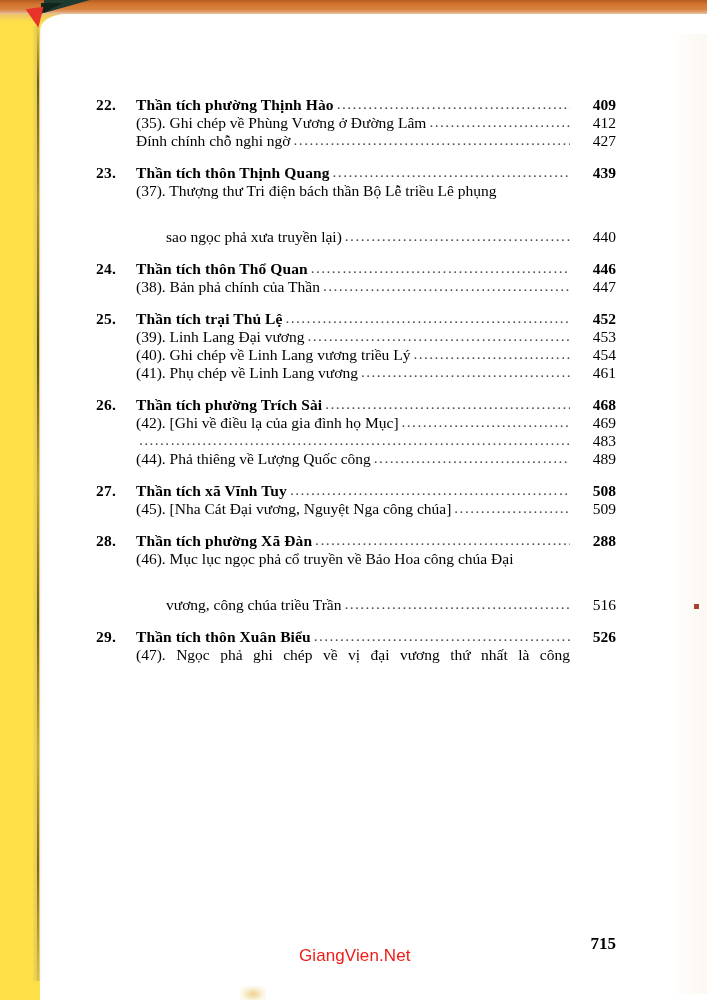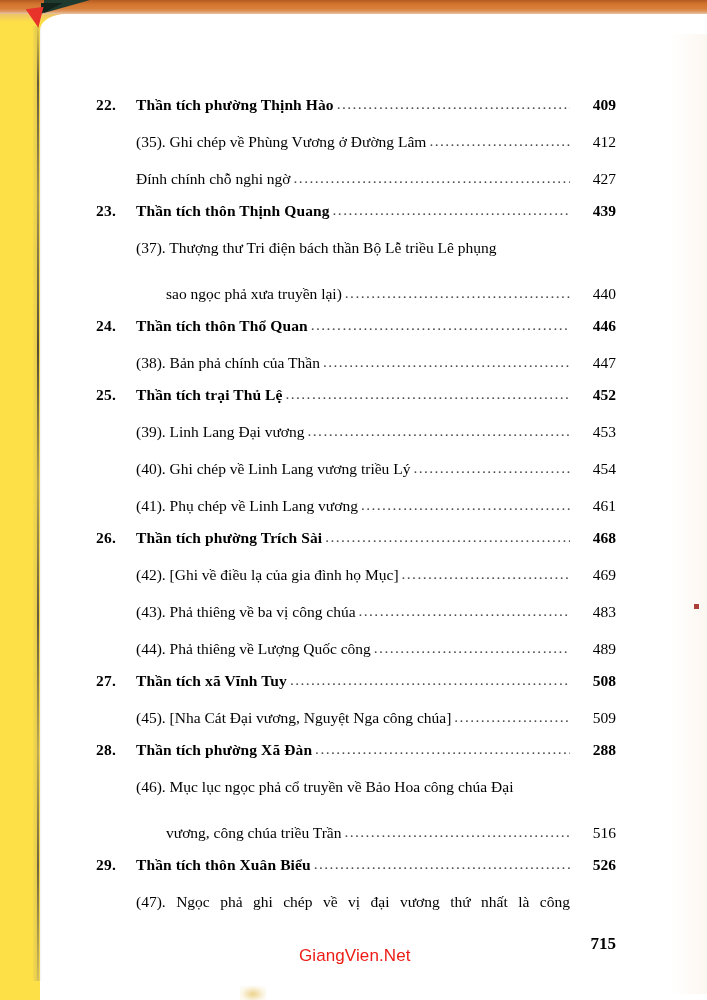--- a/index.html
+++ b/index.html
@@ -163,21 +163,21 @@
     font-size: 15.5px;
   }
 
   
   .entry.chapter { margin-top: 14px; }
   .entry.chapter .label,
   .entry.chapter .page { font-weight: bold; }
   .entry.chapter .label { letter-spacing: 0.1px; }
 
   
-  .entry.sub { margin-top: 19px; }
+  .entry.sub { }
   .entry.sub .num-col { flex: 0 0 40px; }
   .entry.sub .text-col { }
   .entry.sub .label { font-weight: normal; }
   .entry.sub .page { font-weight: normal; }
 
   
   .toc > .entry:first-child { margin-top: 0; }
 
   
   .entry.cont { margin-top: 28px; }
@@ -346,21 +346,20 @@
         <div class="num-col"></div>
         <div class="text-col">
           <span class="label">(42). [Ghi về điều lạ của gia đình họ Mục]</span>
           <span class="leader"></span>
           <span class="page">469</span>
         </div>
       </div>
       <div class="entry sub">
         <div class="num-col"></div>
         <div class="text-col">
-          <span class="label">(43). Phả thiêng về ba vị công chúa</span>
           <span class="leader"></span>
           <span class="page">483</span>
         </div>
       </div>
       <div class="entry sub">
         <div class="num-col"></div>
         <div class="text-col">
           <span class="label">(44). Phả thiêng về Lượng Quốc công</span>
           <span class="leader"></span>
           <span class="page">489</span>

